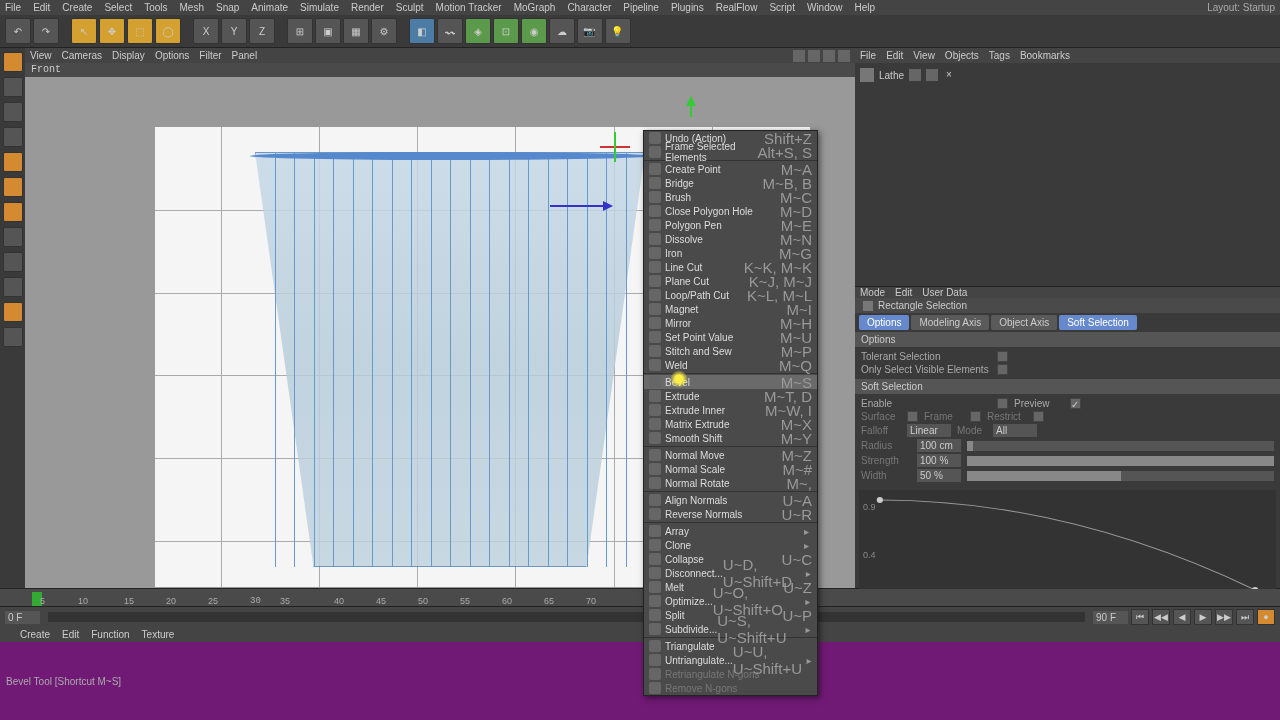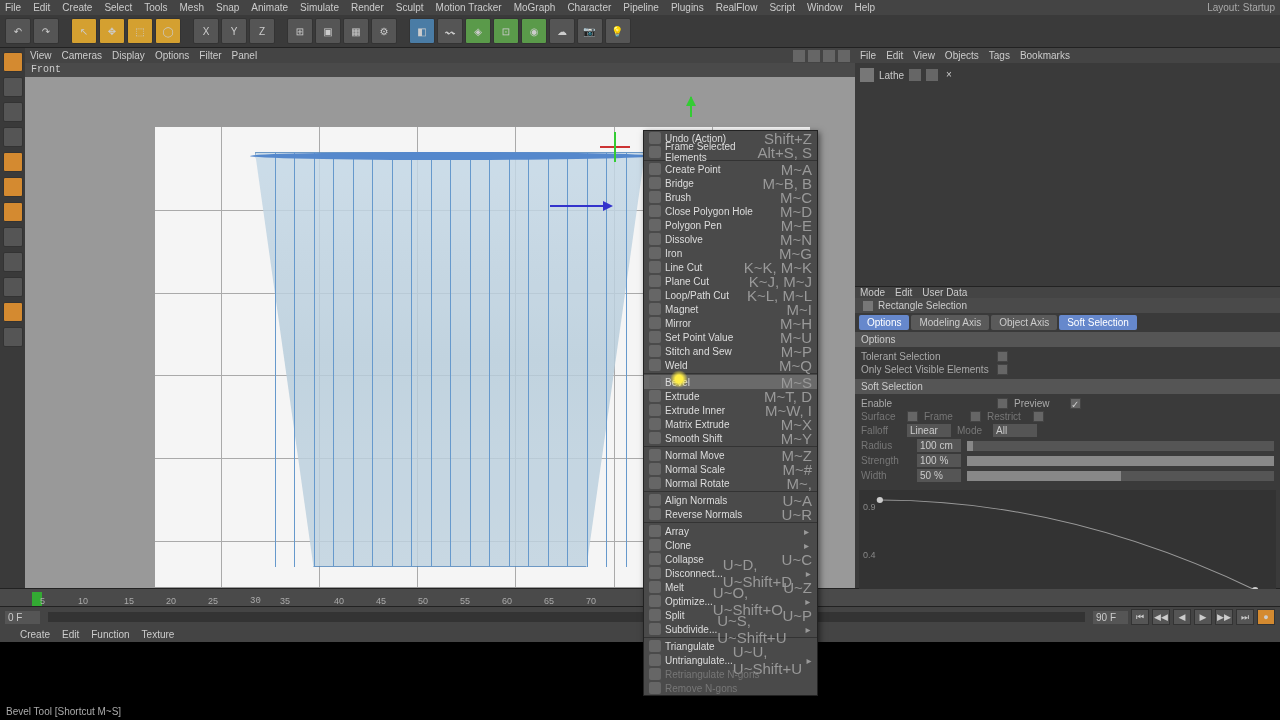--- a/index.html
+++ b/index.html
@@ -85,21 +85,21 @@
 
 .timeline { background: #3a3a3a; height: 132px; display: flex; flex-direction: column; border-top: 1px solid #222; }
 .time-ruler { height: 18px; background: #4a4a4a; position: relative; display: flex; align-items: flex-end; border-bottom: 1px solid #222; }
 .time-tick { position: absolute; bottom: 0; font-size: 9px; color: #aaa; }
 .time-marker { position: absolute; left: 32px; bottom: 0; width: 10px; height: 14px; background: #3a3; }
 .time-controls { height: 20px; background: #444; display: flex; align-items: center; padding: 0 5px; gap: 3px; }
 .time-input { background: #555; border: none; color: #ccc; font-size: 10px; padding: 1px 3px; width: 35px; }
 .time-slider { flex: 1; height: 10px; background: #333; margin: 0 5px; }
 .play-btn { width: 18px; height: 16px; background: #555; border: 1px solid #333; display: flex; align-items: center; justify-content: center; font-size: 9px; }
 .bottom-menu { height: 15px; background: #444; display: flex; align-items: center; padding: 0 20px; gap: 12px; font-size: 10px; }
-.status-bar { flex: 1; background: #000000; padding: 3px 6px; font-size: 10px; color: #aaa; display: flex; align-items: flex-end; }
+.status-bar { flex: 1; background: #701a75; padding: 3px 6px; font-size: 10px; color: #aaa; display: flex; align-items: center; }
 </style>
 </head>
 <body>
 
 <div class="menubar">
   <span>File</span>
   <span>Edit</span>
   <span>Create</span>
   <span>Select</span>
   <span>Tools</span>

